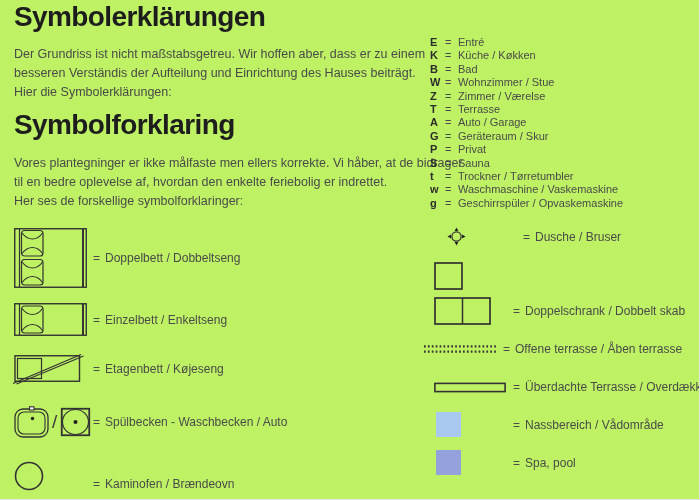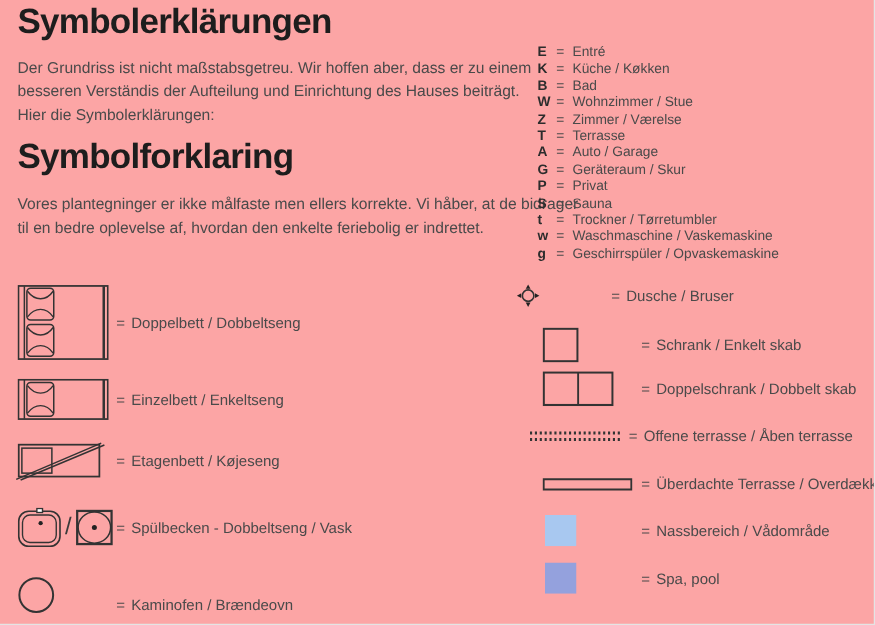--- a/index.html
+++ b/index.html
@@ -1,17 +1,17 @@
 <!DOCTYPE html>
 <html><head>
 <meta charset="utf-8">
 <style>
   html,body { margin:0; padding:0; background:#fff; }
   .page {
-    position:relative; width:700px; height:500px; background:#fca5a5;
+    position:relative; width:700px; height:500px; background:#bef264;
     font-family:"Liberation Sans", sans-serif; color:#454545;
     overflow:hidden; box-sizing:border-box;
     border-right:1px solid #e4e4e4; border-bottom:1px solid #e4e4e4;
   }
   h1 { position:absolute; margin:0; font-size:28px; font-weight:bold;
        color:#1d1d1d; letter-spacing:-0.6px; }
   .h-de { left:14px; top:1px; }
   .h-da { left:14px; top:109px; }
   .para { position:absolute; left:14px; font-size:12.5px; line-height:19px; color:#4a4a4a; }
   .p-de { top:45px; }
@@ -41,20 +41,21 @@
   <div class="para p-de">
     <div>Der Grundriss ist nicht maßstabsgetreu. Wir hoffen aber, dass er zu einem</div>
     <div>besseren Verständis der Aufteilung und Einrichtung des Hauses beiträgt.</div>
     <div>Hier die Symbolerklärungen:</div>
   </div>
 
   <h1 class="h-da">Symbolforklaring</h1>
   <div class="para p-da">
     <div>Vores plantegninger er ikke målfaste men ellers korrekte. Vi håber, at de bidrager</div>
     <div>til en bedre oplevelse af, hvordan den enkelte feriebolig er indrettet.</div>
+    <div>Her ses de forskellige symbolforklaringer:</div>
   </div>
 
   <div class="abbr">
     <div class="abbr-row">
         <span class="abbr-key">E</span>
         <span class="abbr-eq">=</span>
         <span>Entré</span>
       </div>
     <div class="abbr-row">
         <span class="abbr-key">K</span>
@@ -169,52 +170,51 @@
         <rect x="15.5" y="0.8" width="4.5" height="3.2" fill="#fff" stroke="#333" stroke-width="1.1"></rect>
         <circle cx="18.5" cy="12.5" r="1.7" fill="#222"></circle>
       </svg>
       <span class="slash">/</span>
       <svg width="31" height="30" viewBox="0 0 31 30">
         <rect class="stroke" x="1.75" y="1.75" width="27.5" height="26.5" stroke-width="1.8"></rect>
         <ellipse class="stroke" cx="15.5" cy="15" rx="13" ry="12.5" stroke-width="1.2"></ellipse>
         <circle cx="15.5" cy="15" r="2" fill="#222"></circle>
       </svg>
     </div>
-    <div class="legend-label"><span class="eq">=</span><span>Spülbecken - Dobbeltseng / Vask</span></div>
+    <div class="legend-label"><span class="eq">=</span><span>Spülbecken - Waschbecken / Auto</span></div>
   </div>
 
   <div class="legend-row" style="left:14px; top:461px;align-items:flex-end;">
     <div class="iconbox">
       <svg width="30" height="30" viewBox="0 0 30 30">
         <circle class="stroke" cx="15" cy="15" r="13.5" stroke-width="1.6"></circle>
       </svg>
     </div>
     <div class="legend-label"><span class="eq">=</span><span>Kaminofen / Brændeovn</span></div>
   </div>
 
-  <div class="legend-row" style="left:410px; top:227px;">
+  <div class="legend-row" style="left:444px; top:227px;">
     <div class="iconbox">
       <svg width="19" height="19" viewBox="0 0 19 19" style="margin-left:3px">
         <circle class="stroke" cx="9.5" cy="9.5" r="4.6" stroke-width="1.3"></circle>
         <path d="M9.5,0.5 L7.6,4 L11.4,4 Z" fill="#222"></path>
         <path d="M9.5,18.5 L7.6,15 L11.4,15 Z" fill="#222"></path>
         <path d="M0.5,9.5 L4,7.6 L4,11.4 Z" fill="#222"></path>
         <path d="M18.5,9.5 L15,7.6 L15,11.4 Z" fill="#222"></path>
       </svg>
     </div>
     <div class="legend-label"><span class="eq">=</span><span>Dusche / Bruser</span></div>
   </div>
 
   <div class="legend-row" style="left:434px; top:262px;">
     <div class="iconbox">
       <svg width="29" height="28" viewBox="0 0 29 28">
         <rect class="stroke" x="1" y="1" width="27" height="26" stroke-width="1.7"></rect>
       </svg>
     </div>
-    <div class="legend-label"><span class="eq">=</span><span>Schrank / Enkelt skab</span></div>
   </div>
 
   <div class="legend-row" style="left:434px; top:297px;text-align:right;">
     <div class="iconbox">
       <svg width="57" height="28" viewBox="0 0 57 28">
         <rect class="stroke" x="1" y="1" width="55" height="26" stroke-width="1.7"></rect>
         <line class="stroke" x1="28.5" y1="1" x2="28.5" y2="27" stroke-width="1.5"></line>
       </svg>
     </div>
     <div class="legend-label"><span class="eq">=</span><span>Doppelschrank / Dobbelt skab</span></div>

